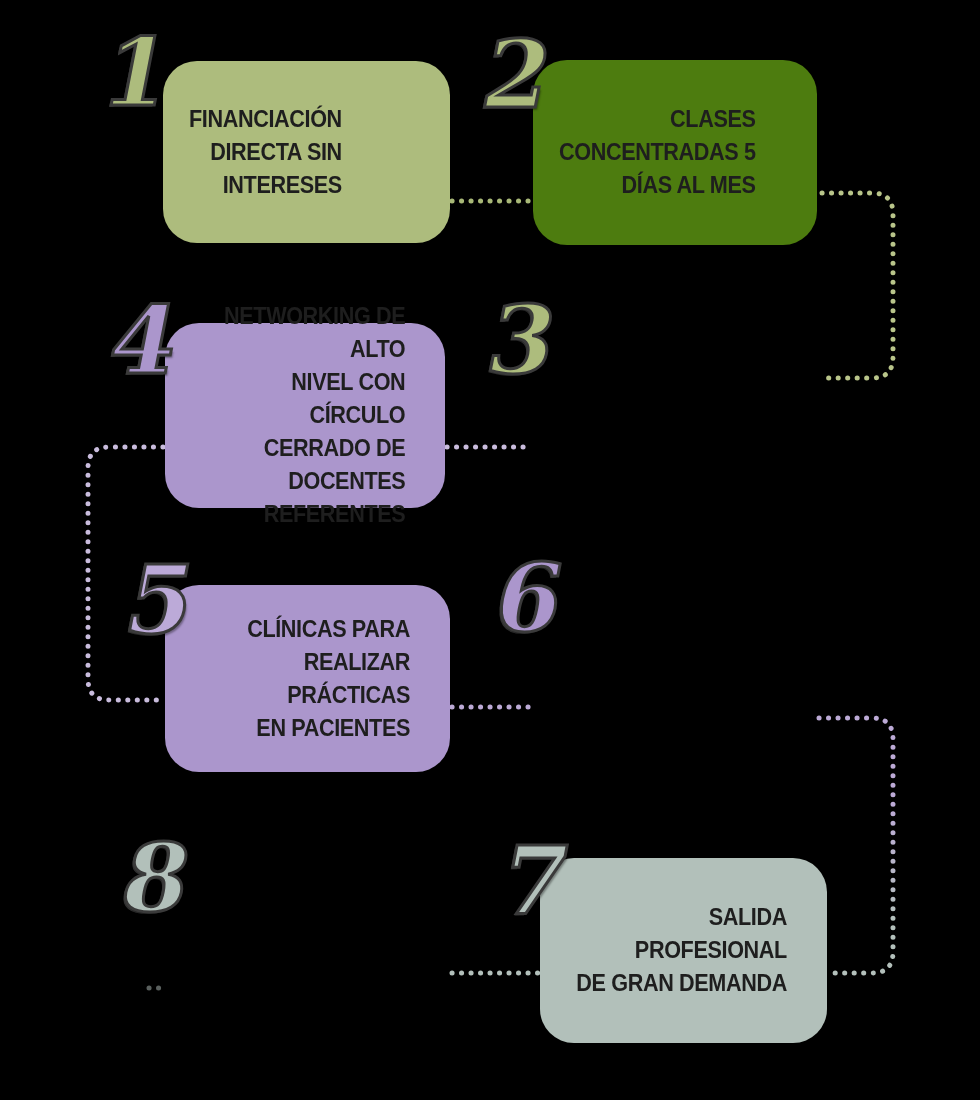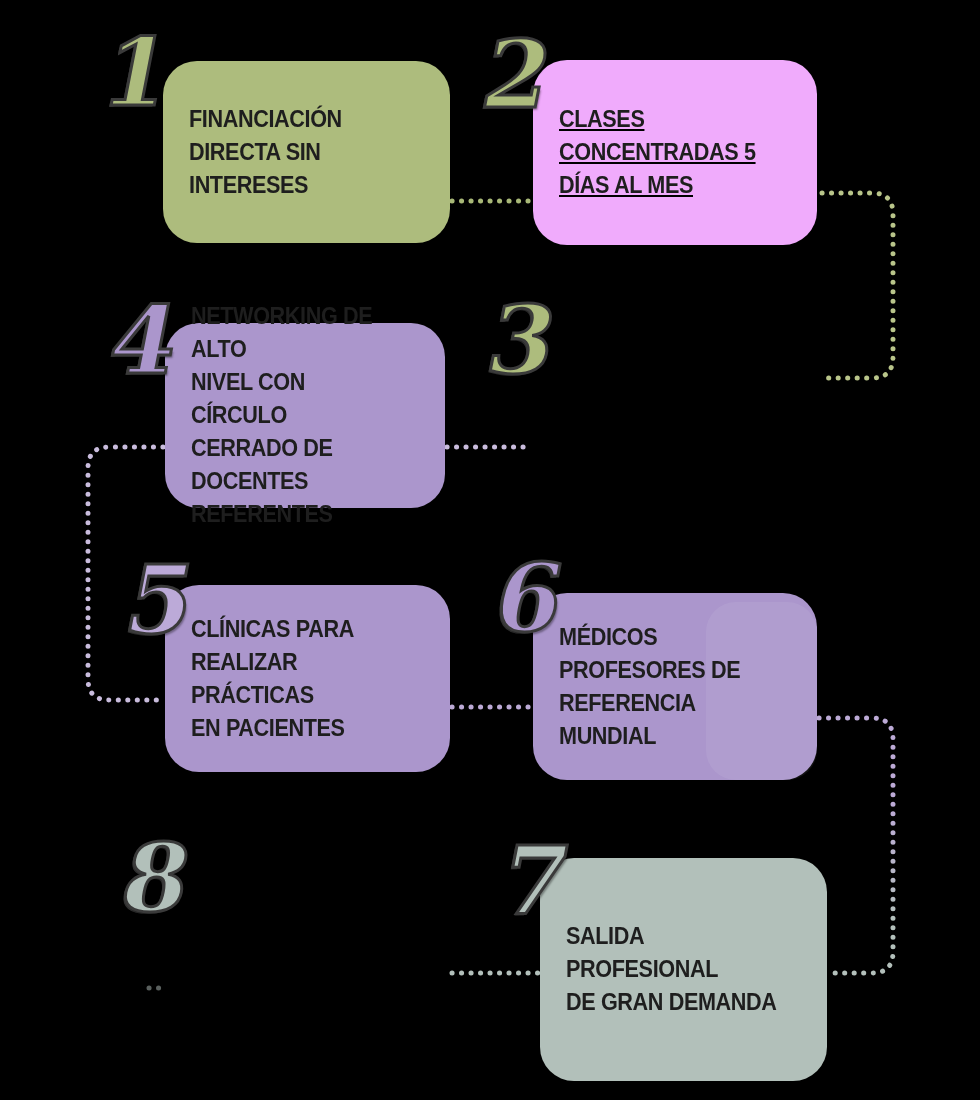--- a/index.html
+++ b/index.html
@@ -6,21 +6,21 @@
   body{background:#000;}
   .canvas{
     position:relative;width:980px;height:1100px;background:#000;overflow:hidden;
     font-family:"Liberation Sans",sans-serif;
   }
   .connectors{position:absolute;left:0;top:0;z-index:1;}
   .dots{fill:none;stroke-width:5;stroke-linecap:round;stroke-dasharray:0.1 9.4;}
   .card{
     position:absolute;z-index:2;border-radius:34px;
     display:flex;align-items:center;justify-content:flex-start;
-    padding:0 26px 0 26px;box-sizing:border-box;
+    padding:0 26px 0 26px;box-sizing:border-box;text-align:right;
   }
   .card-text{
     white-space:pre-line;
     font-weight:bold;
     font-size:23px;line-height:33px;letter-spacing:-0.4px;
     color:#1e1e1e;
     transform:scaleX(0.94);transform-origin:left center;
   }
   .card-highlight{
     position:absolute;right:0;top:5%;width:39%;height:95%;
@@ -34,21 +34,21 @@
     -webkit-text-stroke:3px #3a3a3a;
     text-shadow:2px 3px 2px rgba(0,0,0,0.35), -2px 2px 0 rgba(190,190,190,0.25);
   }
   
   .box1{left:163px;top:61px;width:287px;height:182px;}
   .box2{left:533px;top:60px;width:284px;height:185px;}
   .box3{left:533px;top:323px;width:285px;height:185px;}
   .box4{left:165px;top:323px;width:280px;height:185px;}
   .box5{left:165px;top:585px;width:285px;height:187px;}
   .box6{left:533px;top:593px;width:284px;height:187px;}
-  .box7{left:540px;top:858px;width:287px;height:223px;}
+  .box7{left:540px;top:858px;width:287px;height:185px;}
   .box8{left:170px;top:852px;width:280px;height:183px;}
   .num1{left:105px;top:25px;}
   .num2{left:485px;top:27px;}
   .num3{left:490px;top:293px;}
   .num4{left:112px;top:293px;}
   .num5{left:128px;top:553px;}
   .num6{left:497px;top:551px;}
   .num7{left:503px;top:833px;}
   .num8{left:124px;top:831px;}
 </style>
@@ -75,48 +75,41 @@
     <path class="dots" d="M452,973 H538" stroke="#b3c0bb"></path>
     <path class="dots" opacity="0.5" d="M149,988 H167" stroke="#b3c0bb"></path>
   </svg>
 
   <div class="card box1" style="background-color: rgb(173, 188, 125);">
     <span class="card-text">FINANCIACIÓN
 DIRECTA SIN
 INTERESES</span>
   </div>
 
-  <div class="card box2" style="background-color: #f0abfc; text-decoration: underline;">
+  <div class="card box2" style="background-color: #4d7c0f;">
     <span class="card-text">CLASES
 CONCENTRADAS 5
 DÍAS AL MES</span>
   </div>
 
 
   <div class="card box4" style="background-color: rgb(171, 150, 204);">
     <span class="card-text">NETWORKING DE ALTO
 NIVEL CON CÍRCULO
 CERRADO DE
 DOCENTES
 REFERENTES</span>
   </div>
 
   <div class="card box5" style="background-color: rgb(171, 150, 204);">
     <span class="card-text">CLÍNICAS PARA
 REALIZAR PRÁCTICAS
 EN PACIENTES</span>
   </div>
 
-  <div class="card box6" style="background-color: rgb(171, 150, 204);">
-    <div class="card-highlight"></div>
-    <span class="card-text">MÉDICOS
-PROFESORES DE
-REFERENCIA
-MUNDIAL</span>
-  </div>
 
   <div class="card box7" style="background-color: rgb(178, 192, 186);">
     <span class="card-text">SALIDA PROFESIONAL
 DE GRAN DEMANDA</span>
   </div>
 
 
   <div class="num num1" style="color: rgb(173, 188, 125);">1</div>
   <div class="num num2" style="color: rgb(173, 188, 125);">2</div>
   <div class="num num3" style="color: rgb(173, 188, 125);">3</div>

